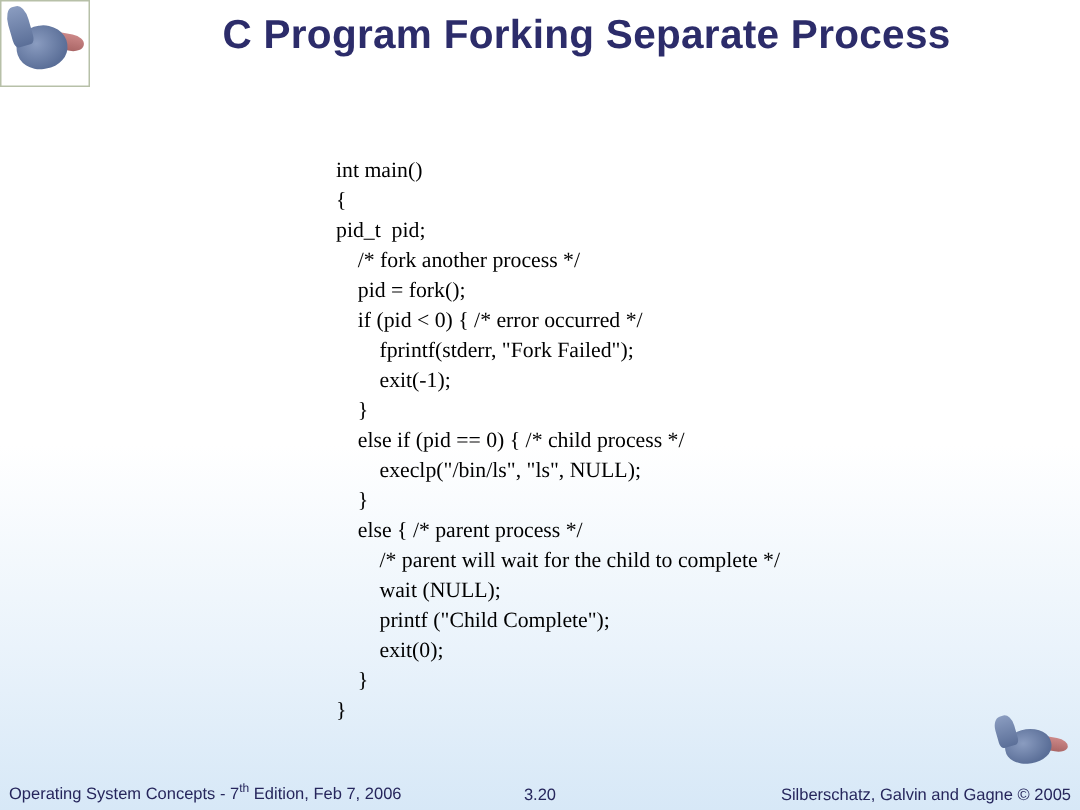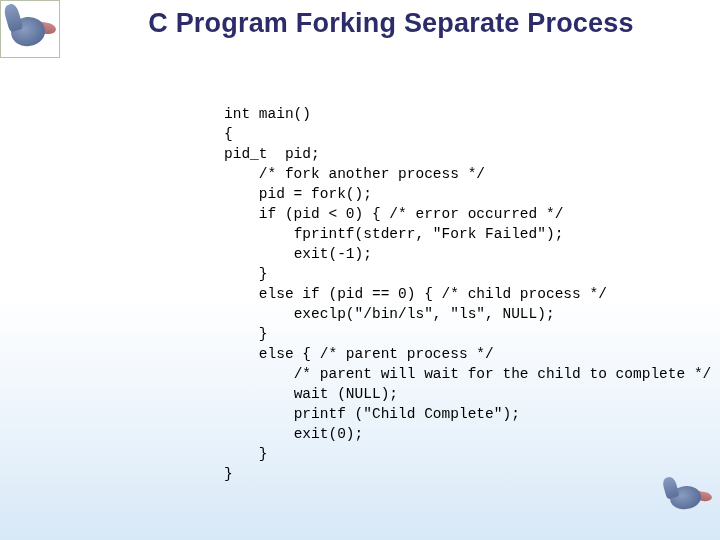--- a/index.html
+++ b/index.html
@@ -73,21 +73,21 @@
     letter-spacing: 0.2px;
     text-align: center;
   }
   .code {
     position: absolute;
     top: 104px;
     left: 224px;
     font-size: 14.5px;
     color: #000;
     line-height: 1.38;
-    font-family: Liberation Mono, monospace;
+    font-family: Liberation Serif, serif;
     white-space: pre;
     tab-size: 4;
   }
   .footer {
     position: absolute;
     bottom: 4px;
     left: 0;
     right: 0;
     height: 18px;
     font-size: 11px;
@@ -147,13 +147,18 @@
 
 <div class="logo-br">
   <div class="dino">
     <div class="dino-tail"></div>
     <div class="dino-body"></div>
     <div class="dino-neck"></div>
   </div>
 </div>
 
 <div class="footer">
+  <div class="footer-left">
+    <span>Operating System Concepts - 7</span><sup>th</sup><span> Edition, Feb 7, 2006</span>
+  </div>
+  <div class="footer-center">3.20</div>
+  <div class="footer-right">Silberschatz, Galvin and Gagne © 2005</div>
 </div>
 
 </body></html>

